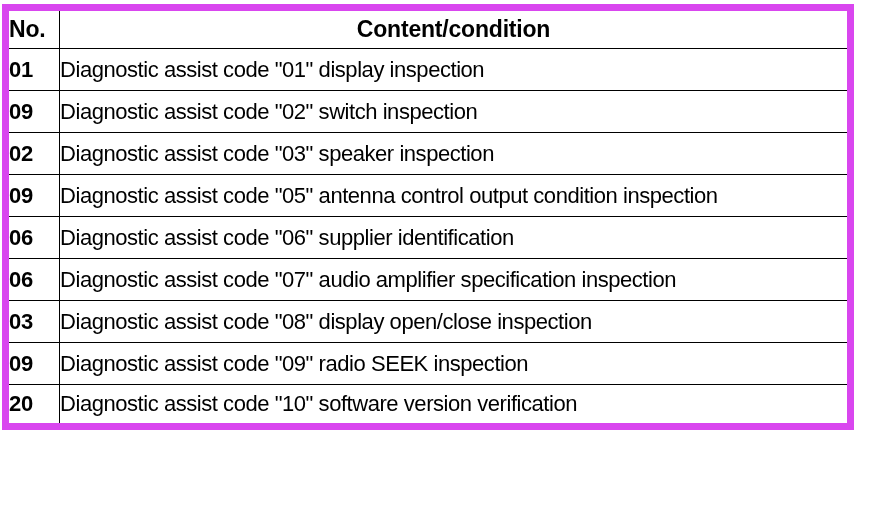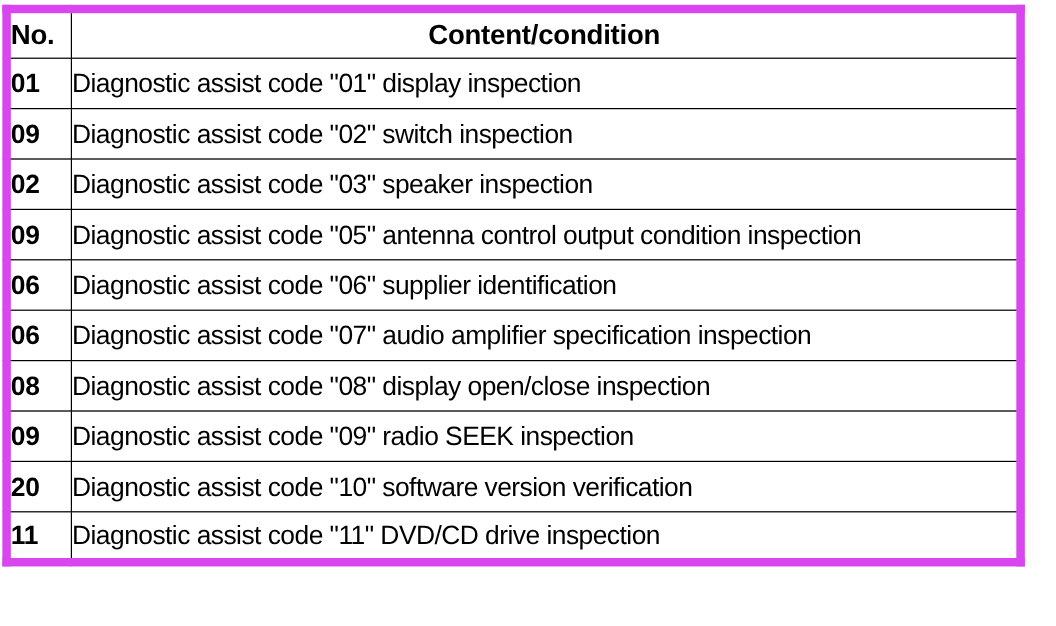--- a/index.html
+++ b/index.html
@@ -122,31 +122,27 @@
       </tr>
       <tr>
         <td class="td-no">06</td>
         <td class="td-content">Diagnostic assist code "06" supplier identification</td>
       </tr>
       <tr>
         <td class="td-no">06</td>
         <td class="td-content">Diagnostic assist code "07" audio amplifier specification inspection</td>
       </tr>
       <tr>
-        <td class="td-no">08</td>
+        <td class="td-no">03</td>
         <td class="td-content">Diagnostic assist code "08" display open/close inspection</td>
       </tr>
       <tr>
         <td class="td-no">09</td>
         <td class="td-content">Diagnostic assist code "09" radio SEEK inspection</td>
       </tr>
       <tr>
         <td class="td-no">20</td>
         <td class="td-content">Diagnostic assist code "10" software version verification</td>
       </tr>
-      <tr>
-        <td class="td-no">11</td>
-        <td class="td-content">Diagnostic assist code "11" DVD/CD drive inspection</td>
-      </tr>
     </tbody>
   </table>
 
 </div>
 
 </body></html>

